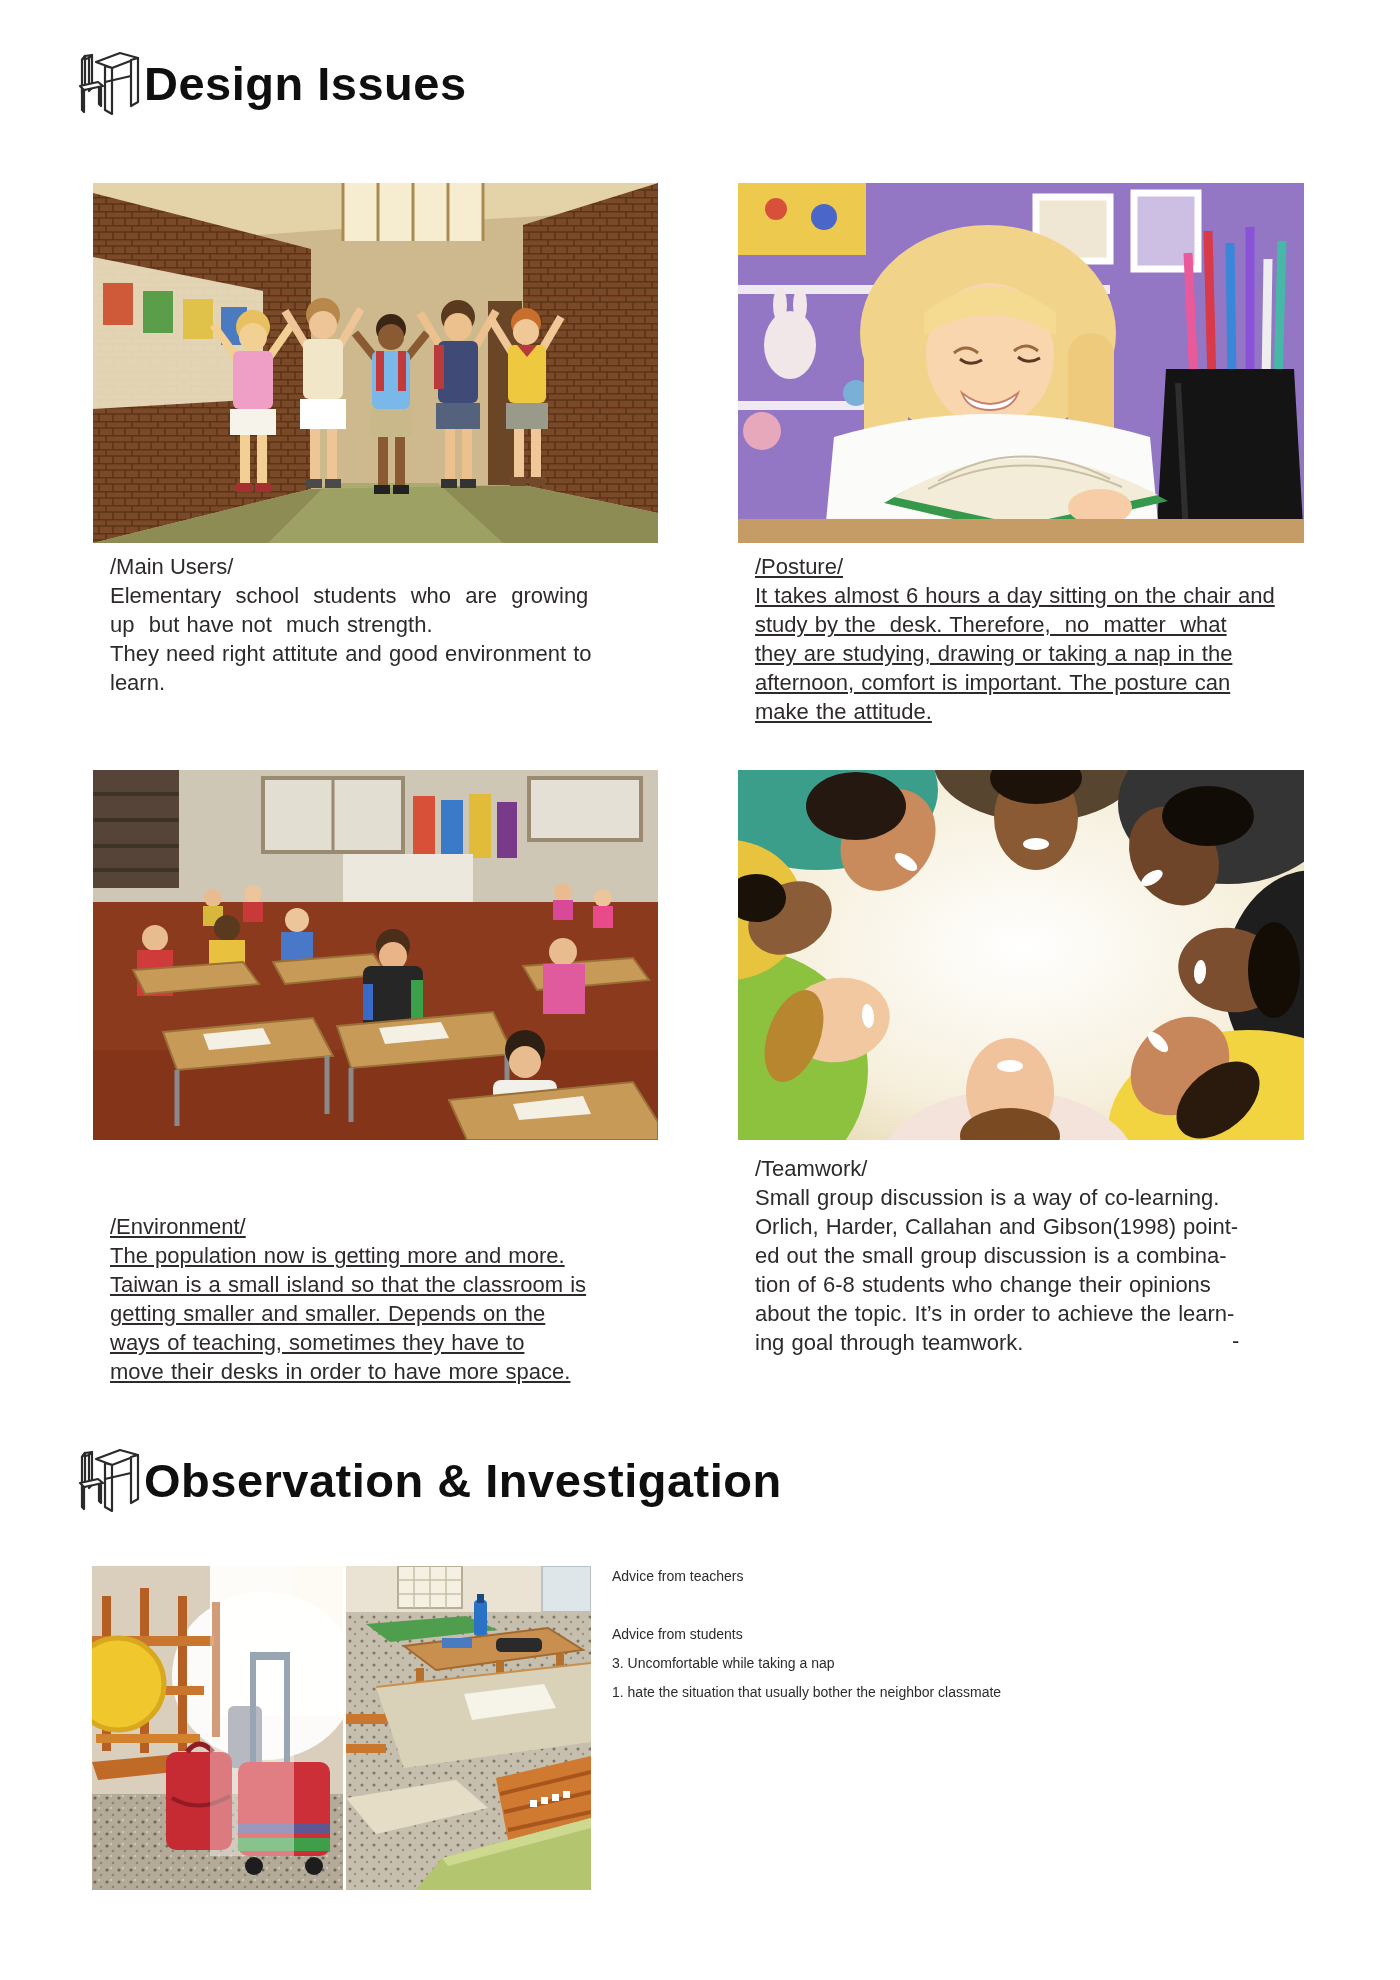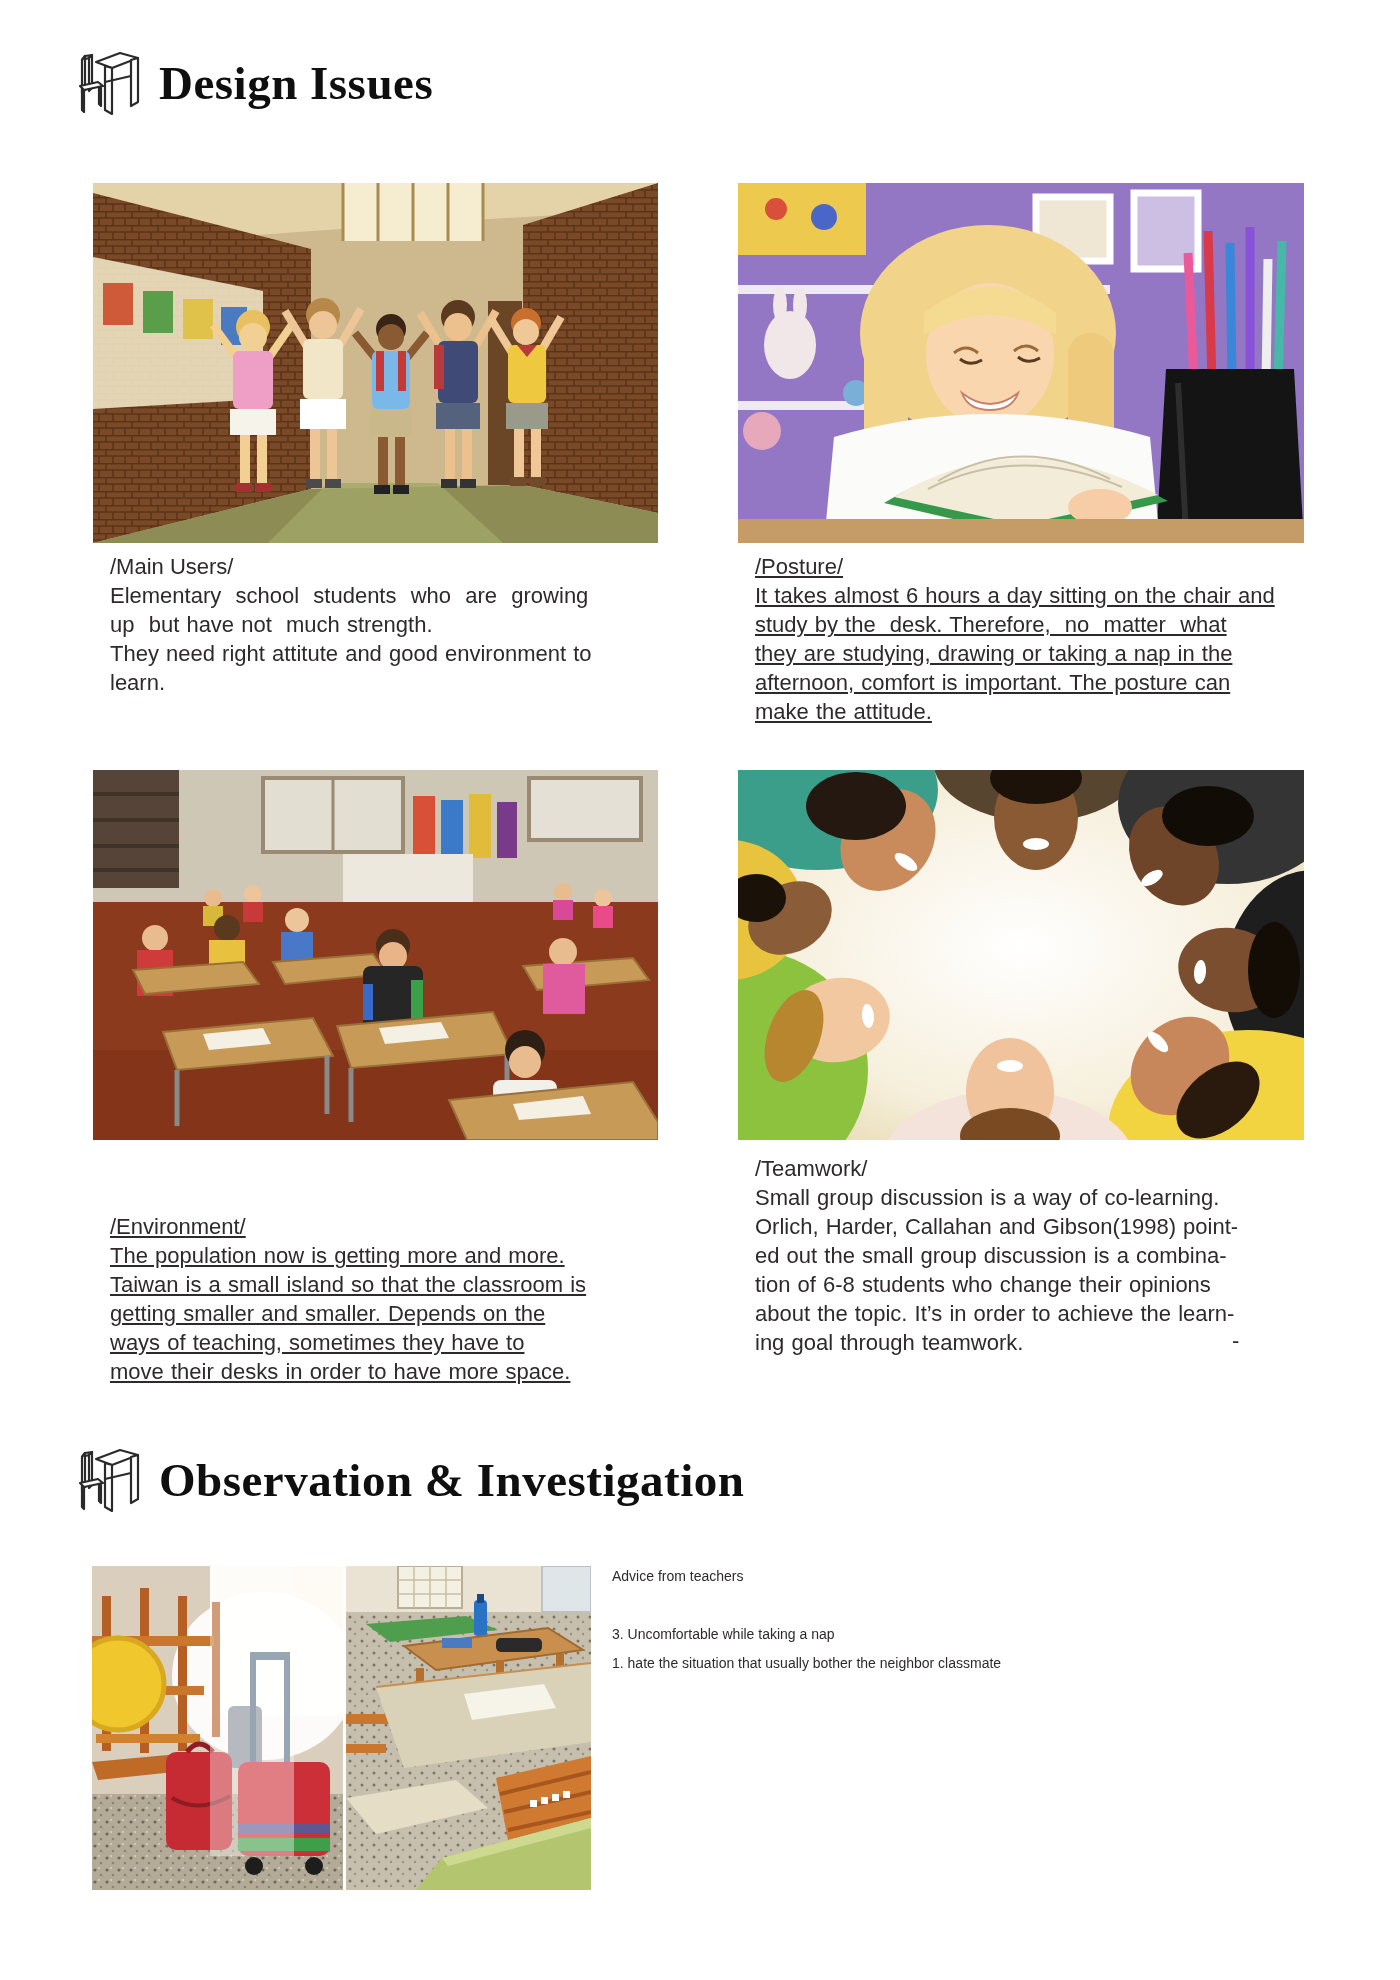--- a/index.html
+++ b/index.html
@@ -2,21 +2,21 @@
 <html><head>
 <meta charset="utf-8">
 <style>
   html,body{margin:0;padding:0;background:#ffffff;}
   .page{
     position:relative;width:1400px;height:1980px;background:#ffffff;overflow:hidden;
     font-family:"Liberation Sans","DejaVu Sans",sans-serif;color:#2e2a2b;
   }
   .section-header{position:absolute;display:flex;align-items:center;}
   .header-icon{width:72px;height:74px;flex:0 0 auto;}
-  .header-title{font-size:47px;font-weight:bold;color:#0f0f0f;margin-left:15px;letter-spacing:0.5px;white-space:nowrap;font-family:Liberation Serif, serif;}
+  .header-title{font-size:47px;font-weight:bold;color:#0f0f0f;letter-spacing:0.5px;white-space:nowrap;}
   .photo{position:absolute;overflow:hidden;background:#eee;}
   .photo svg{width:100%;height:100%;display:block;}
   .text-block{position:absolute;font-size:22px;line-height:29px;margin-left:16px;}
   .caption{white-space:nowrap;}
   .body-text{white-space:pre-wrap;word-spacing:1px;}
   .advice{position:absolute;font-size:14px;line-height:29px;}
   .advice-heading{white-space:nowrap;}
   .advice-gap{height:29px;}
   .list-line{white-space:nowrap;}
   .stray-dash{position:absolute;font-size:22px;line-height:29px;}
@@ -419,19 +419,20 @@
       <rect x="217" y="225" width="7" height="7" fill="#ffffff"></rect>
       <polygon points="0,232 110,214 142,242 30,268" fill="#e5ddc6"></polygon>
       <polygon points="96,292 245,252 245,324 70,324" fill="#b3c56e"></polygon>
       <polygon points="96,292 245,252 245,262 102,300" fill="#cdd98f"></polygon>
     </svg>
   </div>
 
   <div class="advice" style="left:612px;top:1562px;width:730px;">
     <div class="advice-heading">Advice from teachers</div>
     <div class="advice-gap"></div>
+    <div class="advice-heading">Advice from students</div>
     <div>
         <div class="list-line">3. Uncomfortable while taking a nap</div>
         <div class="list-line">1. hate the situation that usually bother the neighbor classmate</div>
       </div>
   </div>
 
 </div>
 
 </body></html>

